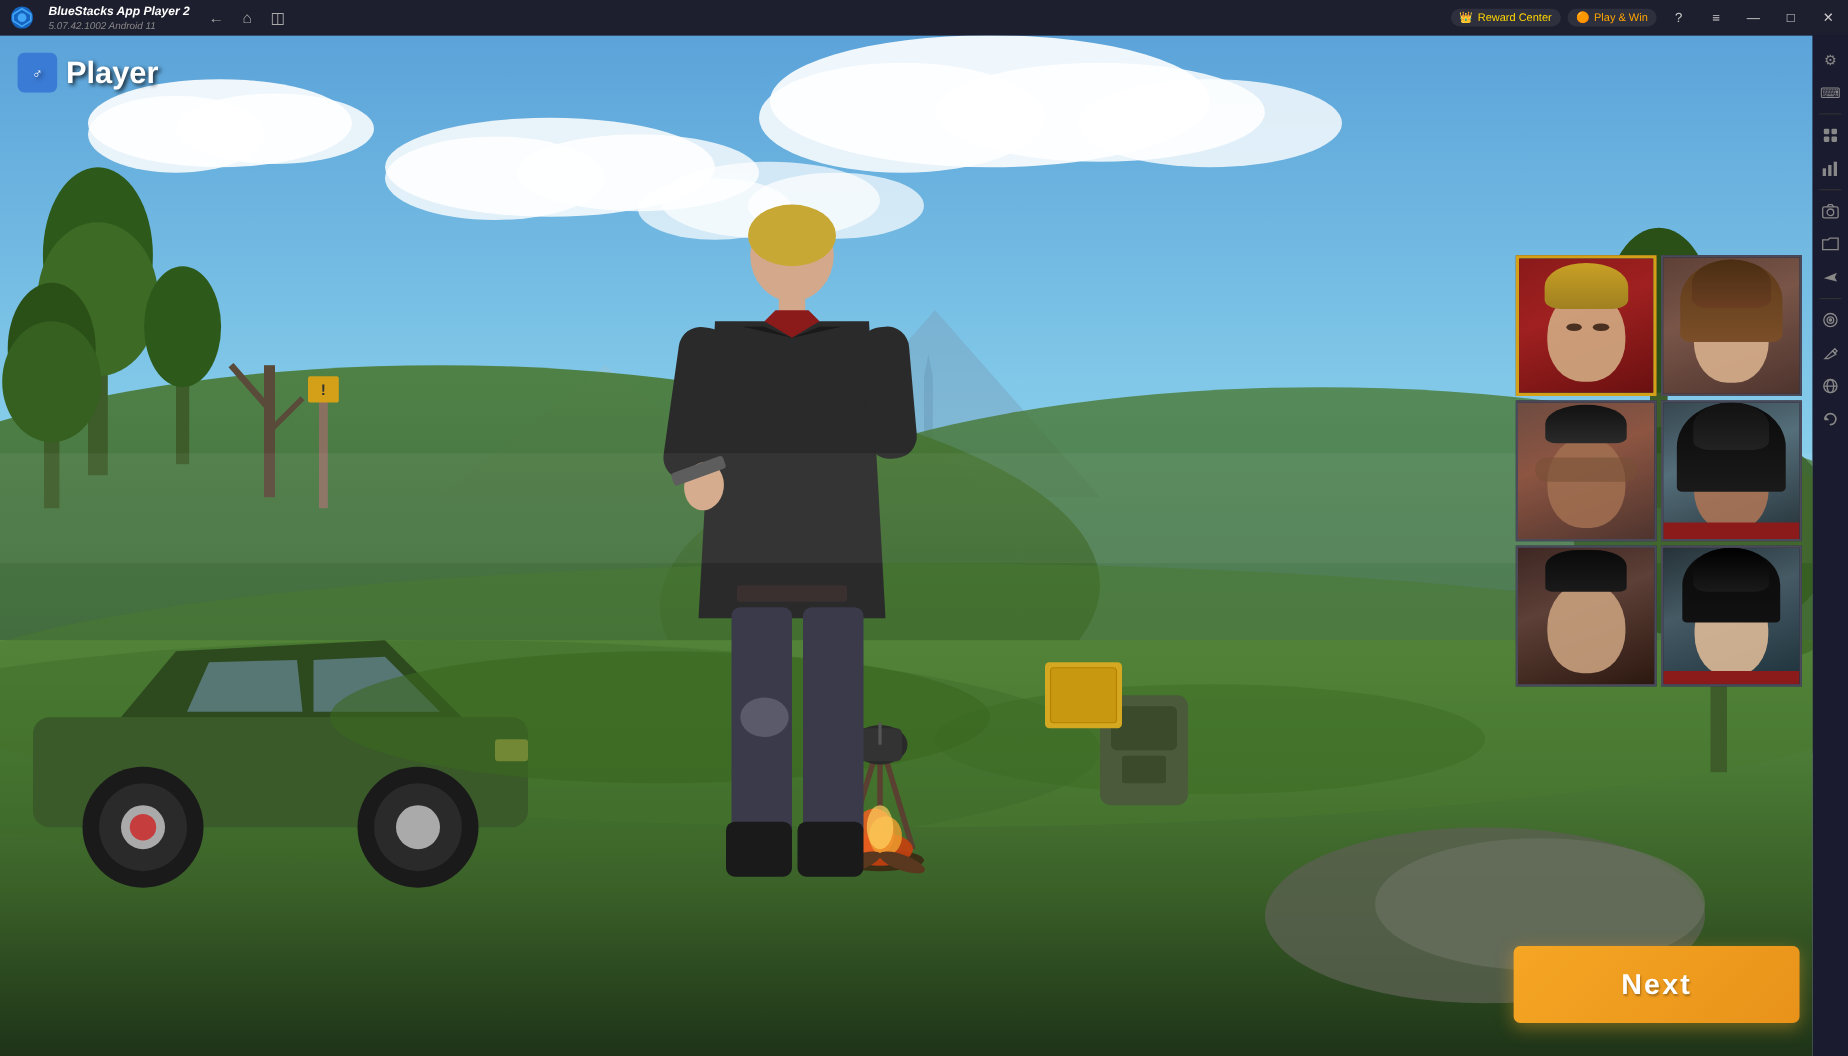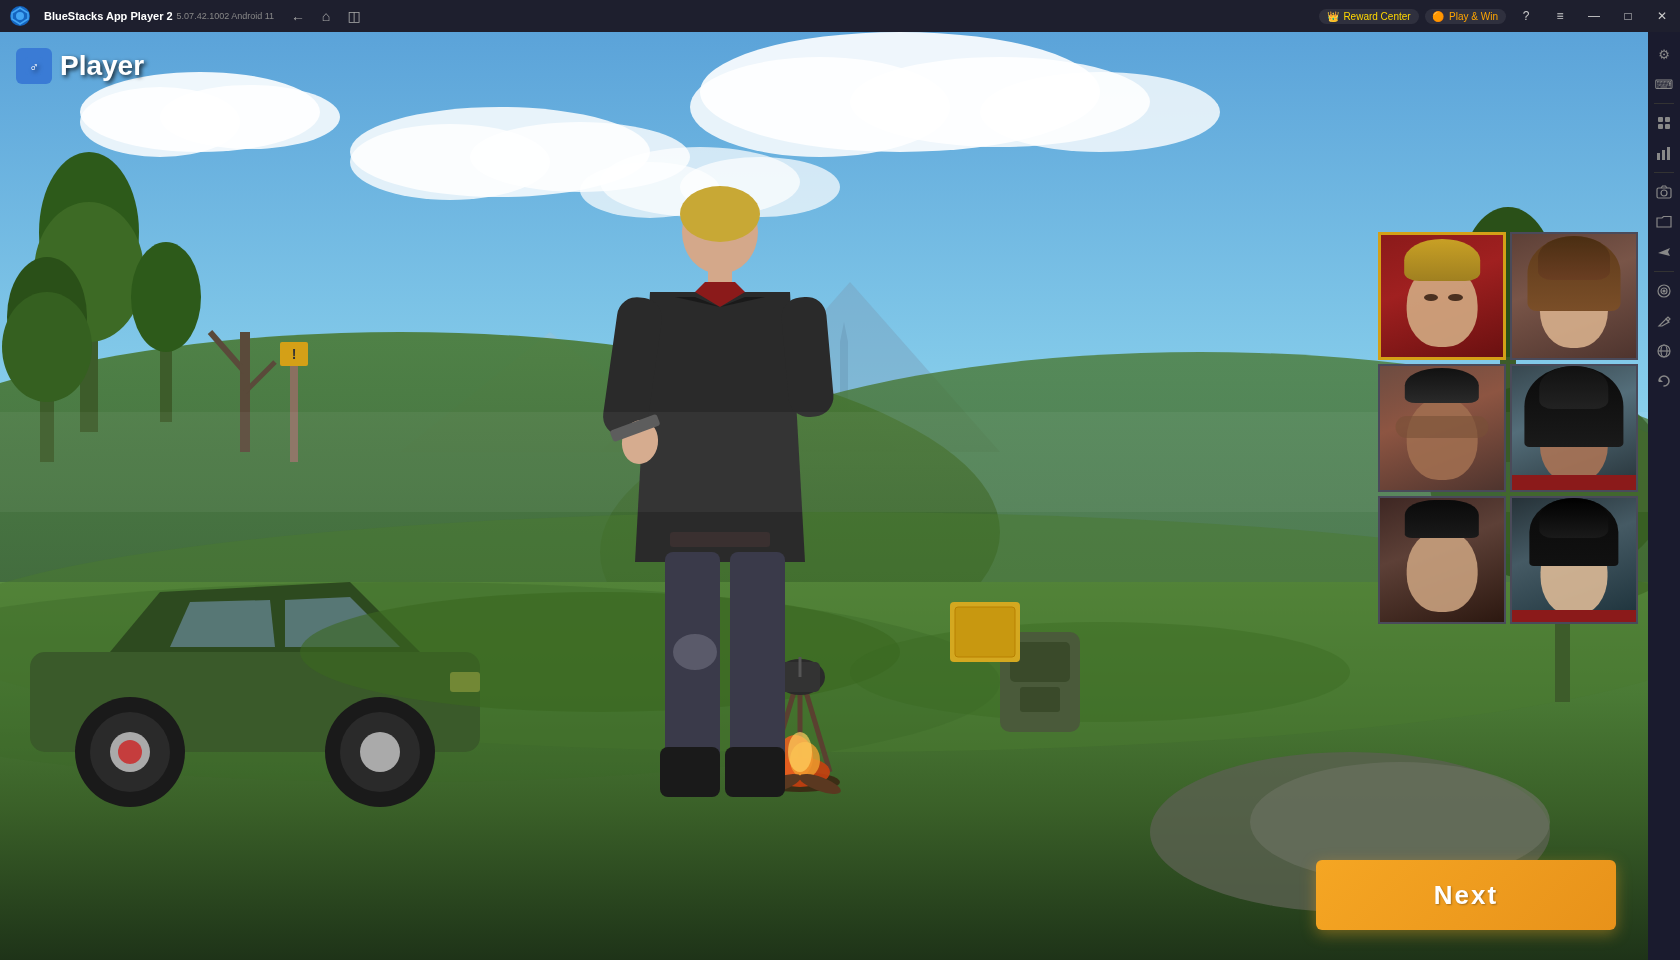--- a/index.html
+++ b/index.html
@@ -158,22 +158,22 @@
       position: relative;
     }
     .char-card.selected {
       border: 3px solid #d4a017;
     }
 
     
     .next-btn {
       position: absolute;
       bottom: 30px;
-      right: 32px;
-      width: 300px;
+      right: 12px;
+      width: 260px;
       height: 70px;
       background: linear-gradient(135deg, #f5a623 0%, #e8921a 100%);
       border: none;
       border-radius: 6px;
       color: white;
       font-size: 26px;
       font-weight: bold;
       cursor: pointer;
       z-index: 10;
       display: flex;
@@ -235,21 +235,21 @@
 <body>
 
 <div class="titlebar">
   <div class="titlebar-logo">
     <svg width="22" height="22" viewBox="0 0 22 22">
       <circle cx="11" cy="11" r="10" fill="#1565C0"></circle>
       <polygon points="11,3 19,8 19,14 11,19 3,14 3,8" fill="none" stroke="#42A5F5" stroke-width="1.5"></polygon>
       <circle cx="11" cy="11" r="4" fill="#42A5F5"></circle>
     </svg>
   </div>
-  <div style="display:flex;flex-direction:row;margin-left:4px;">
+  <div style="display:flex;flex-direction:column;margin-left:4px;font-style:italic;">
     <span class="titlebar-appname">BlueStacks App Player 2</span>
     <span class="titlebar-version">5.07.42.1002  Android 11</span>
   </div>
   <div class="titlebar-nav">
     <div class="titlebar-nav-btn">←</div>
     <div class="titlebar-nav-btn">⌂</div>
     <div class="titlebar-nav-btn">◫</div>
   </div>
   <div class="titlebar-right">
     <div class="reward-center-btn">

